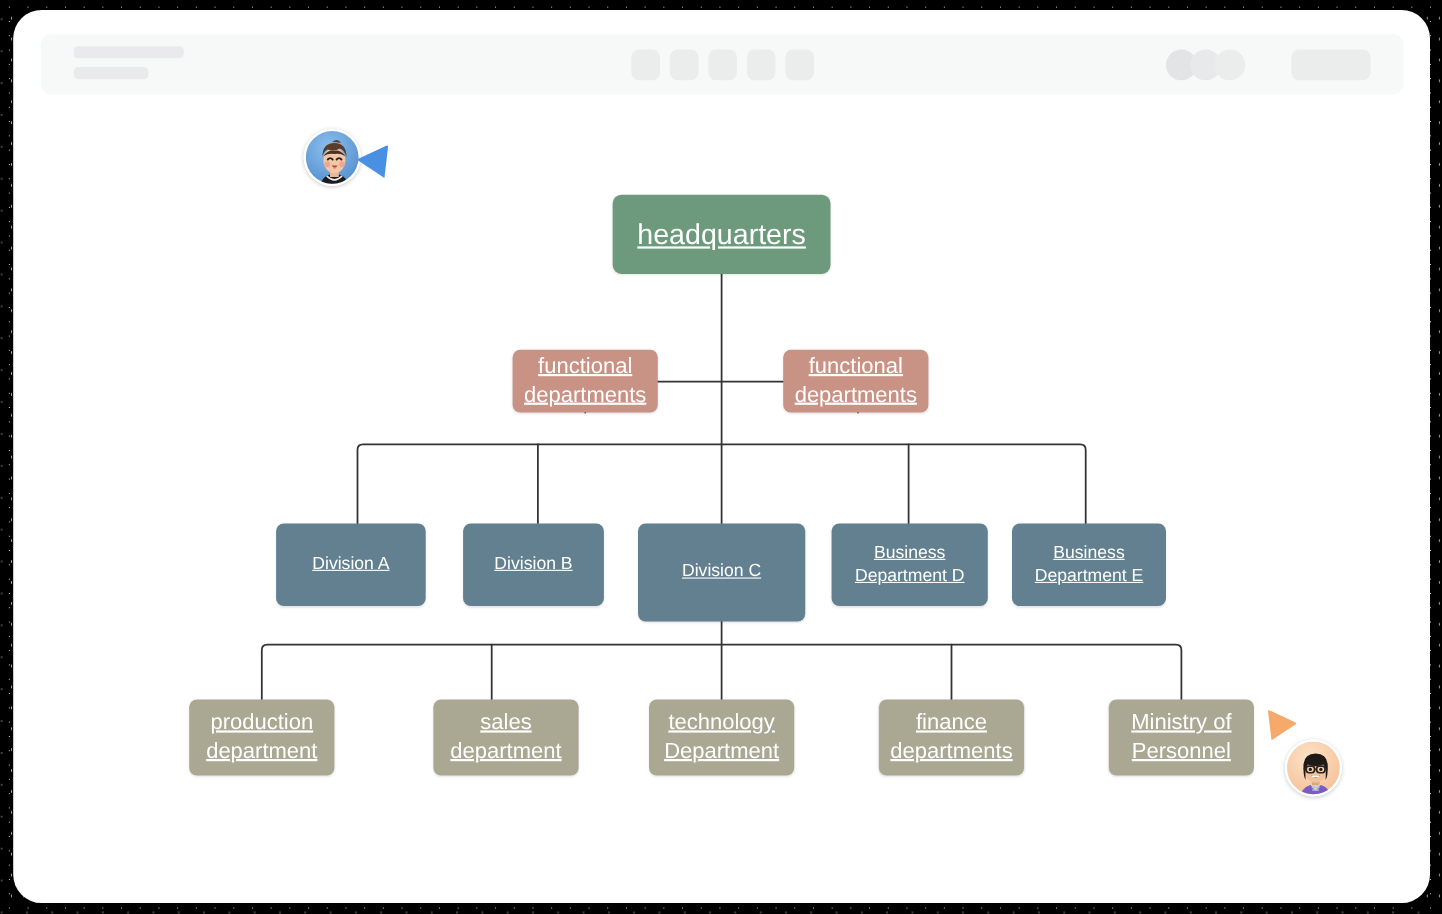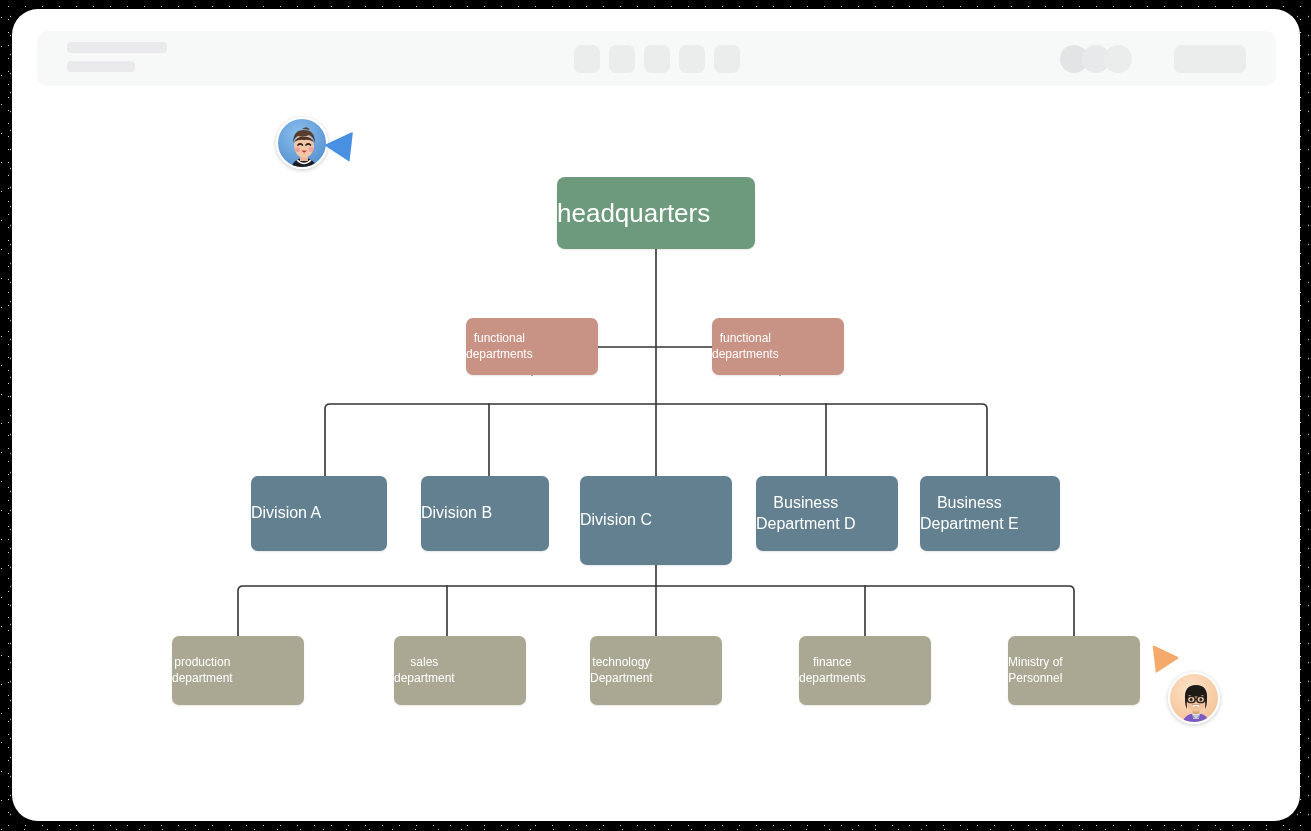--- a/index.html
+++ b/index.html
@@ -85,33 +85,35 @@
 
   
   #canvas { position: absolute; left: 0; top: 78px; width: 1288px; height: 734px; }
 
   #edges { position: absolute; left: 0; top: 0; width: 1288px; height: 734px; pointer-events: none; }
 
   .node {
     position: absolute;
     display: flex;
     align-items: center;
+    justify-content: center;
     text-align: center;
     color: #ffffff;
     border-radius: 7px;
     line-height: 1.26;
     white-space: pre-line;
     box-shadow: 0 1px 2px rgba(0,0,0,.10);
     cursor: default;
+    text-decoration: underline;
   }
 
   .node.root  { background: #6d9a7c; font-size: 26px; border-radius: 8px; }
-  .node.func  { background: #c89284; font-size: 12px; }
+  .node.func  { background: #c89284; font-size: 20px; }
   .node.div   { background: #62808f; font-size: 16px; }
-  .node.dept  { background: #aaa893; font-size: 12px; }
+  .node.dept  { background: #aaa893; font-size: 20px; }
 
   
   .cursor-group { position: absolute; }
 
   .avatar {
     position: absolute;
     width: 52px; height: 52px;
     border-radius: 50%;
     overflow: hidden;
     border: 2px solid #ffffff;

